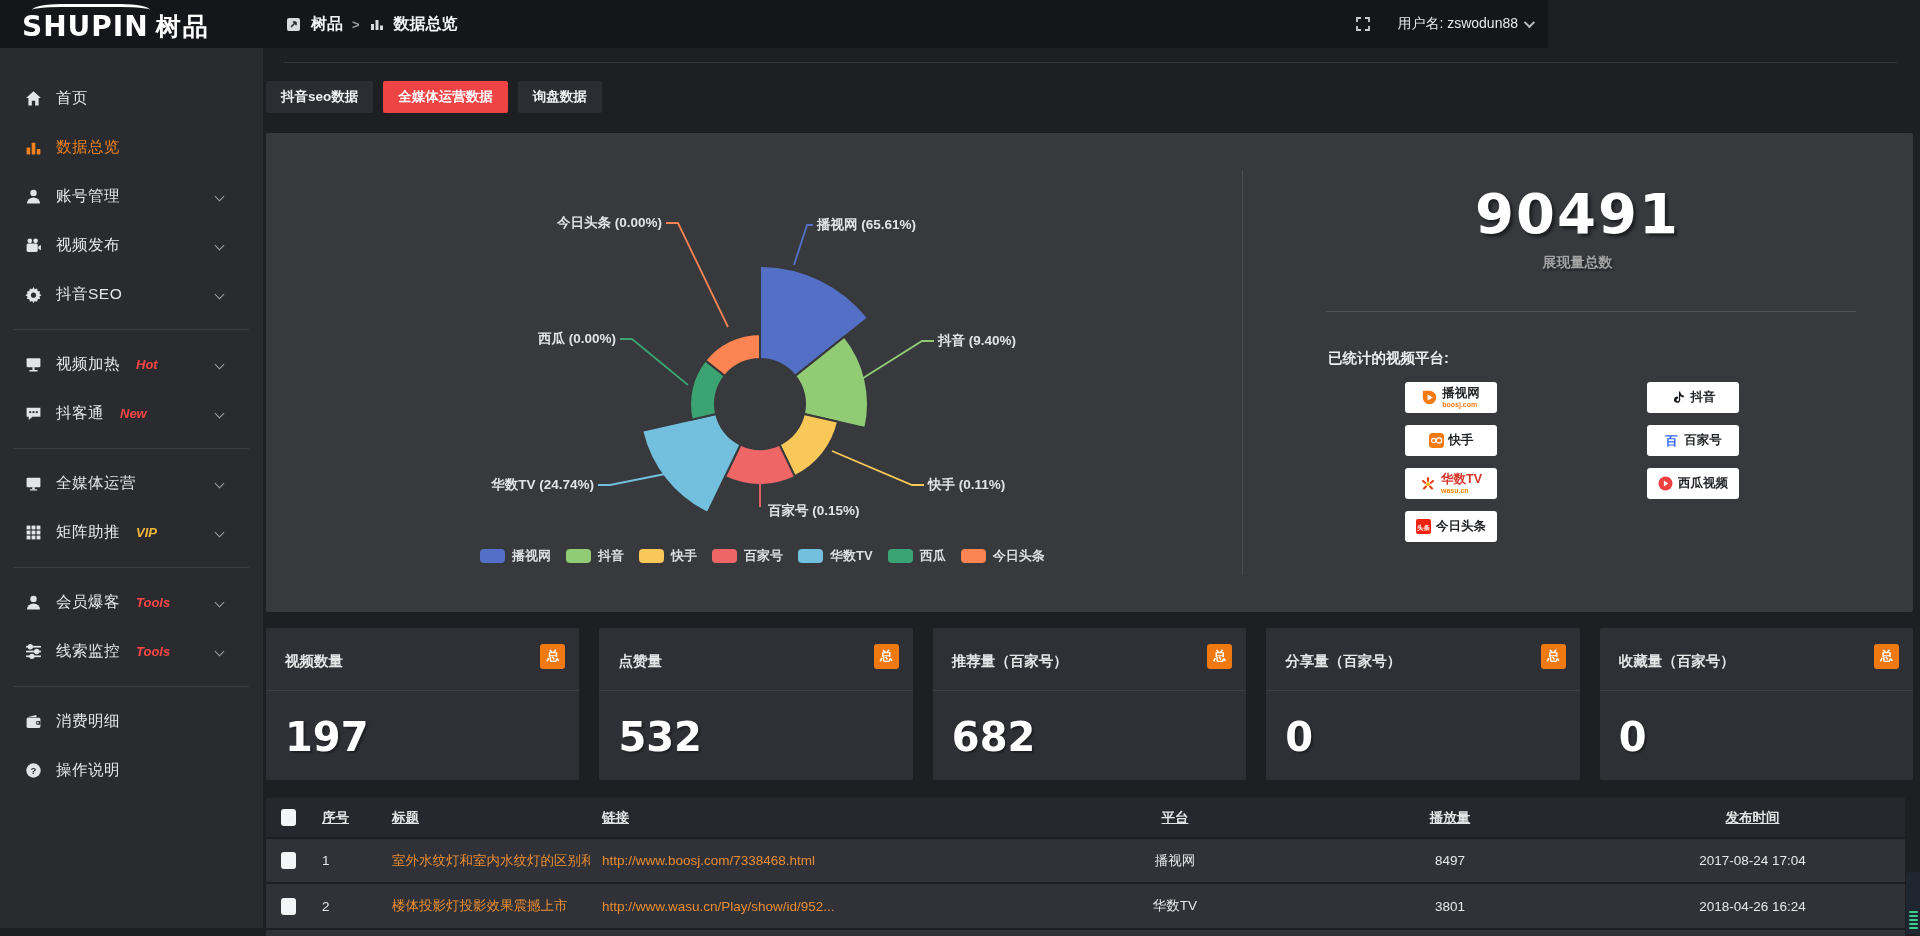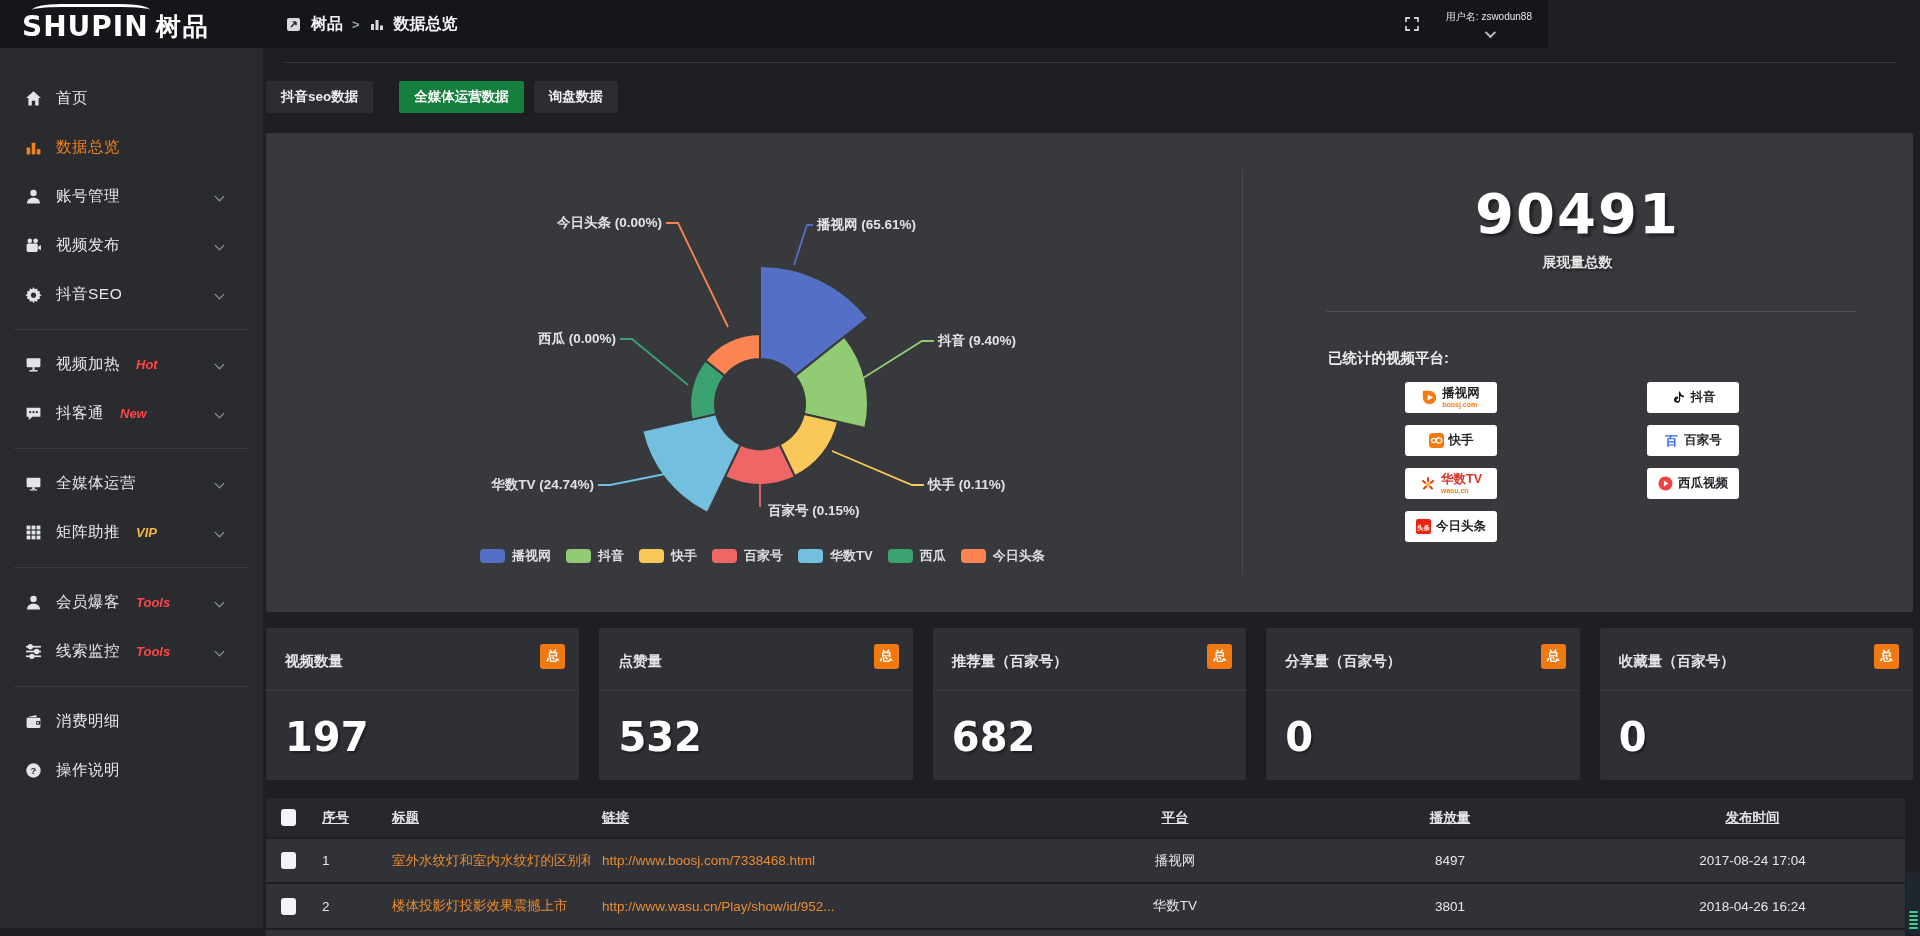--- a/index.html
+++ b/index.html
@@ -10,52 +10,52 @@
   .topbar { position:absolute; left:0; top:0; width:1548px; height:48px; background:#151619; z-index:5; }
   .logo { position:absolute; left:22px; top:4px; width:240px; height:44px; display:flex; align-items:center; }
   .logo-arc { position:absolute; left:10px; top:0px; width:118px; height:12px;
     border-top:3px solid #fff; border-radius:50%/100% ; }
   .logo-en { font-size:28px; font-weight:800; letter-spacing:1px; color:#fff; font-family:"DejaVu Sans",sans-serif; }
   .logo-cn { font-size:25px; font-weight:800; color:#fff; margin-left:7px; letter-spacing:2px; }
   .breadcrumb { position:absolute; left:286px; top:0; height:48px; display:flex; align-items:center; gap:9px; font-size:16px; font-weight:bold; color:#f2f3f5; }
   .bc-sep { color:#9aa0a6; font-size:13px; font-weight:bold; }
   .bc-ico { display:inline-flex; width:16px; height:16px; }
   .top-right { position:absolute; right:16px; top:0; height:48px; display:flex; align-items:center; gap:26px; }
-  .user-box { display:flex; align-items:center; gap:6px; font-size:10px; color:#e6e7e9;flex-direction:column; }
+  .user-box { display:flex; align-items:center; gap:6px; font-size:14px; color:#e6e7e9; }
   .chev { width:8px; height:8px; border-right:2px solid #b7bbc0; border-bottom:2px solid #b7bbc0; transform:rotate(45deg) translateY(-2px); display:inline-block; }
 
   
   .sidebar { position:absolute; left:0; top:40px; width:263px; height:888px; background:#292b2f; padding-top:34px; }
   .side-item { position:relative; height:49px; display:flex; align-items:center; padding-left:24px; cursor:pointer; }
   .s-icon { width:18px; height:18px; display:inline-flex; align-items:center; justify-content:center; margin-right:14px; }
   .s-icon svg { width:17px; height:17px; }
   .s-label { font-size:15.5px; color:#e6e7e9; letter-spacing:0.5px; }
   .side-item.active .s-label { color:#f0821e; }
   .s-badge { font-size:13px; font-weight:bold; font-style:italic; margin-left:16px; }
   .s-chev { position:absolute; right:40px; width:7px; height:7px; border-right:1.6px solid #9aa0a6; border-bottom:1.6px solid #9aa0a6; transform:rotate(45deg); }
   .side-divider { height:1px; background:#3a3d42; margin:10px 14px; }
 
   
   .top-divider { position:absolute; left:284px; top:62px; width:1613px; height:1px; background:rgba(255,255,255,0.10); }
   .tabs { position:absolute; left:266px; top:81px; display:flex; gap:10px; }
   .tab { height:32px; padding:0 15px; display:flex; align-items:center; font-size:13.5px; font-weight:bold; color:#f0f1f3; background:#2b2d32; border-radius:2px; cursor:pointer; }
-  .tab.active { background:#15803d; color:#fff;margin-left:16px; }
+  .tab.active { background:#ef4444; color:#fff; }
 
   
   .panel { position:absolute; left:266px; top:133px; width:1647px; height:479px; background:#37393d; border-radius:2px; }
   #pie-svg { position:absolute; left:0; top:0; }
   .legend { position:absolute; left:214px; top:414px; display:flex; gap:15px; align-items:center; }
   .lg-item { display:flex; align-items:center; gap:7px; cursor:pointer; }
   .lg-swatch { width:25px; height:14px; border-radius:4px; }
   .lg-label { font-size:13px; color:#dcdee0; font-weight:bold; }
   .v-divider { position:absolute; left:976px; top:37px; width:1px; height:405px; background:rgba(255,255,255,0.10); }
   .big-num-wrap { position:absolute; left:976px; top:0; width:671px; text-align:center; }
   .big-num { margin-top:48px; font-size:56px; font-weight:800; color:#fff; letter-spacing:2px;
     font-family:"DejaVu Sans",sans-serif; text-shadow:3px 3px 3px rgba(0,0,0,0.45); }
-  .big-cap { margin-top:8px; font-size:14px; font-weight:bold; color:#e5e5e5; text-shadow:2px 2px 2px rgba(0,0,0,0.4); }
+  .big-cap { margin-top:8px; font-size:14px; font-weight:bold; color:#a3a3a3; text-shadow:2px 2px 2px rgba(0,0,0,0.4); }
   .h-divider { position:absolute; left:1060px; top:178px; width:530px; height:1px; background:rgba(255,255,255,0.12); }
   .pf-title { position:absolute; left:1062px; top:216px; font-size:14.5px; font-weight:bold; color:#eceded; }
   .pf-col { position:absolute; top:249px; width:92px; }
   .pf-col1 { left:1139px; } .pf-col2 { left:1381px; }
   .pf-badge { width:92px; height:31px; background:#fff; border-radius:3px; margin-bottom:12px;
     display:flex; align-items:center; justify-content:center; gap:5px; overflow:hidden; }
   .pf-txt { display:flex; flex-direction:column; line-height:1; align-items:flex-start; }
   .pf-name { font-size:12.5px; font-weight:800; color:#1f2124; white-space:nowrap; }
   .pf-sub { font-size:7px; font-weight:bold; margin-top:1px; }
 

